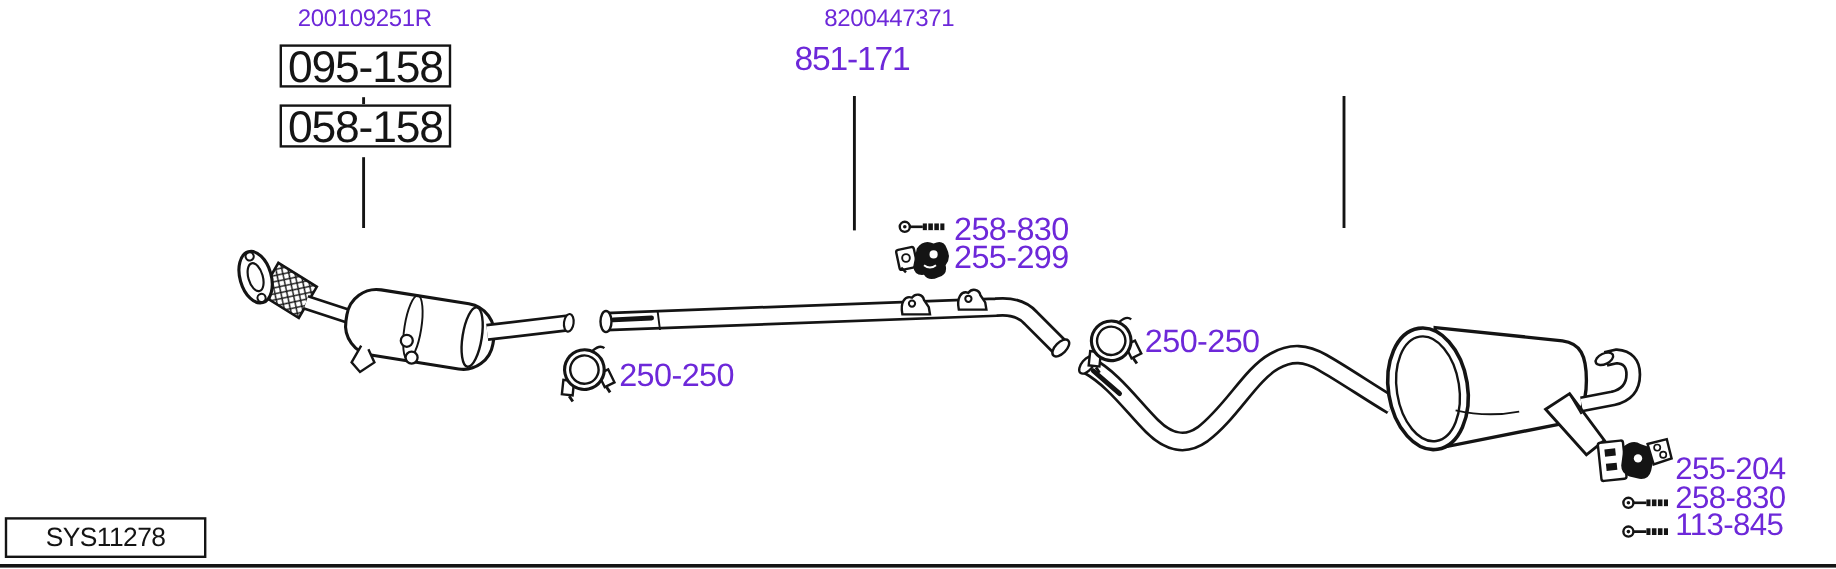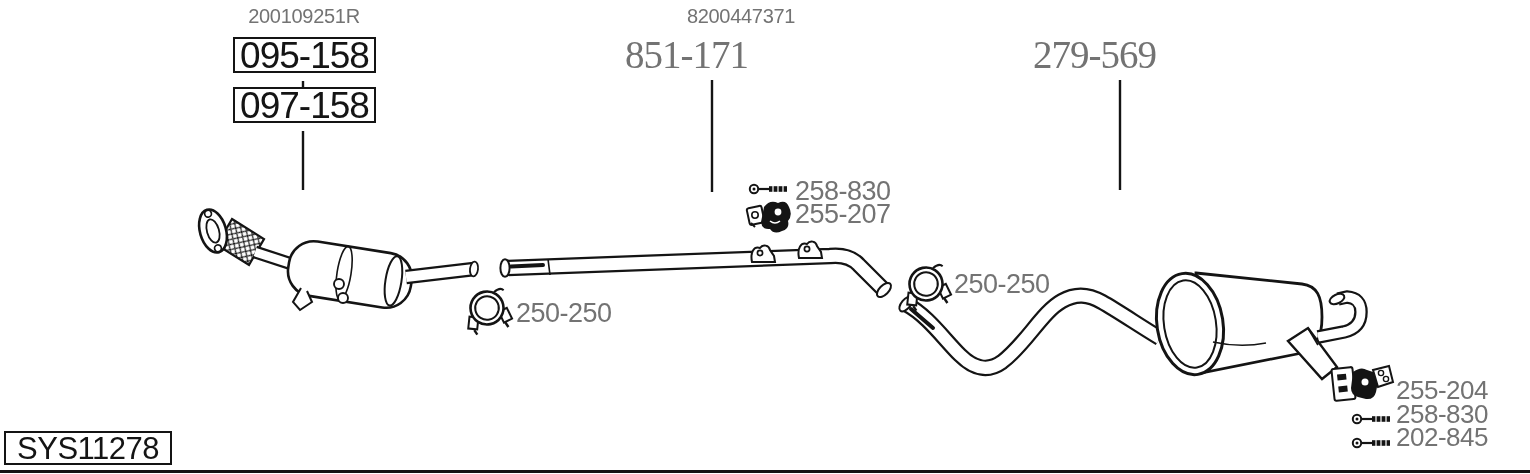--- a/index.html
+++ b/index.html
@@ -3,36 +3,36 @@
 <meta charset="utf-8">
 <style>
   * { margin:0; padding:0; box-sizing:border-box; }
   html,body { background:#ffffff; }
   body { font-family:"Liberation Sans", sans-serif; color:#141414; }
   .stage {
     position:relative; width:1530px; height:474px;
     background:#ffffff; overflow:hidden;
   }
   .art { position:absolute; left:0; top:0; width:1530px; height:474px; }
-  .label { position:absolute; white-space:nowrap; line-height:1; color:#737373; }
+  .label { position:absolute; white-space:nowrap; line-height:1; color:#6d28d9; }
   .oe   { font-size:20px; width:170px; text-align:center; letter-spacing:-0.3px; }
-  .big  { font-size:39px; width:170px; letter-spacing:-1px;font-family:Liberation Serif, serif; }
+  .big  { font-size:28px; width:170px; text-align:center; letter-spacing:-1px; }
   .callout { font-size:27px; letter-spacing:-0.5px; }
   .callout.sm { font-size:26px; }
   .part-box {
     position:absolute; width:143px; height:36px;
     border:2.5px solid #141414; background:#ffffff;
     display:flex; align-items:center; justify-content:center;
     font-size:37px; letter-spacing:-1px; line-height:1;
   }
   .sys-box {
     position:absolute; left:4px; top:431px; width:168px; height:34px;
     border:2.5px solid #141414; background:#ffffff;
     display:flex; align-items:center; justify-content:center;
-    font-size:31px; letter-spacing:-0.5px; line-height:1;
+    font-size:22px; letter-spacing:-0.5px; line-height:1;
   }
   .baseline { position:absolute; left:0; top:470px; width:1530px; height:2.6px; background:#141414; }
 </style>
 </head>
 <body>
 
 <div class="stage">
 
   <svg class="art" viewBox="0 0 1530 474">
     <defs>
@@ -148,33 +148,32 @@
       <polygon points="40,10 56,6 60,22 45,27" fill="#fff" stroke="#141414" stroke-width="2"></polygon>
       <circle cx="48" cy="13" r="2.6" fill="#fff" stroke="#141414" stroke-width="1.4"></circle>
       <circle cx="53" cy="19" r="2.6" fill="#fff" stroke="#141414" stroke-width="1.4"></circle>
     </g>
     <use href="#boltDef" transform="translate(1357 419)"></use>
     <use href="#boltDef" transform="translate(1357 443)"></use>
   </svg>
 
   <div class="label oe" style="left:219px; top:6px;">200109251R</div>
   <div class="part-box" style="left:233px; top:37px;">095-158</div>
-  <div class="part-box" style="left:233px; top:87px;">097-158</div>
+  <div class="part-box" style="left:233px; top:87px;">058-158</div>
 
   <div class="label oe" style="left:656px; top:6px;">8200447371</div>
   <div class="label big" style="left:625px; top:35px;">851-171</div>
 
-  <div class="label big" style="left:1033px; top:35px;">279-569</div>
 
   <div class="label callout" style="left:795px; top:178px;">258-830</div>
-  <div class="label callout" style="left:795px; top:201px;">255-207</div>
+  <div class="label callout" style="left:795px; top:201px;">255-299</div>
   <div class="label callout" style="left:516px; top:300px;">250-250</div>
   <div class="label callout" style="left:954px; top:271px;">250-250</div>
   <div class="label callout sm" style="left:1396px; top:377px;">255-204</div>
   <div class="label callout sm" style="left:1396px; top:401px;">258-830</div>
-  <div class="label callout sm" style="left:1396px; top:424px;">202-845</div>
+  <div class="label callout sm" style="left:1396px; top:424px;">113-845</div>
 
   <div class="sys-box">
     <span>SYS11278</span>
   </div>
 
   <div class="baseline"></div>
 </div>
 
 </body></html>

